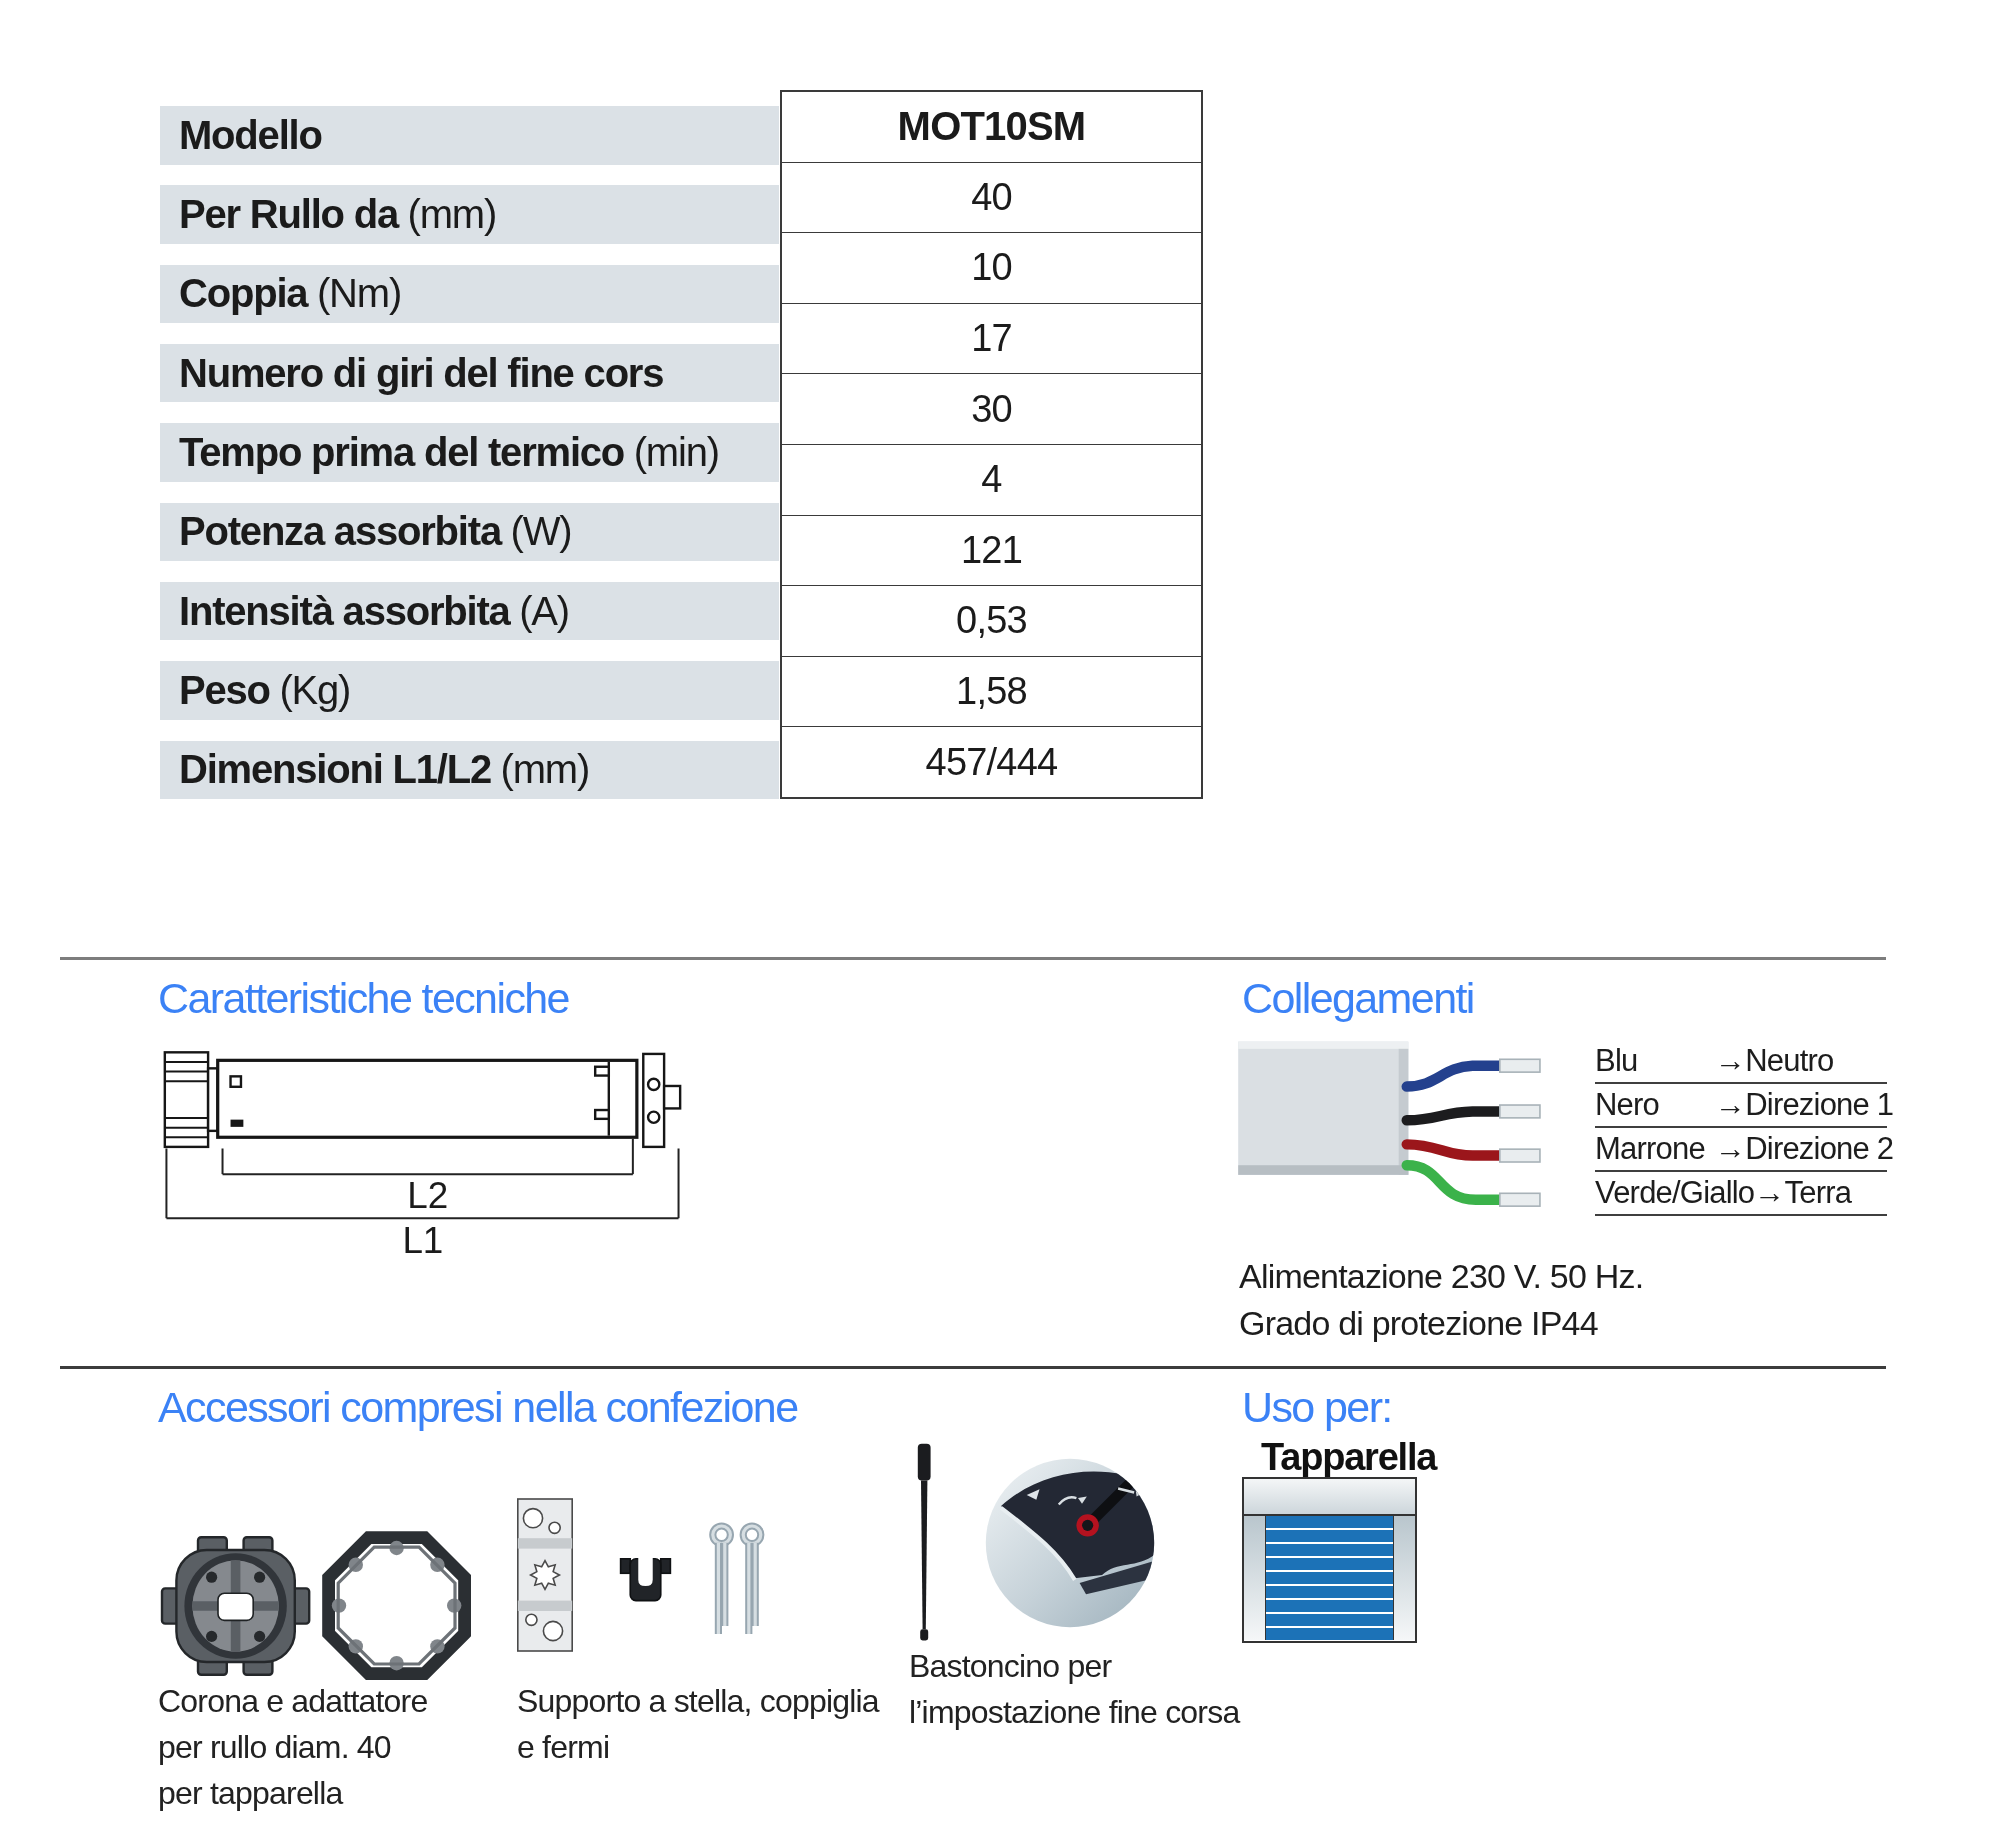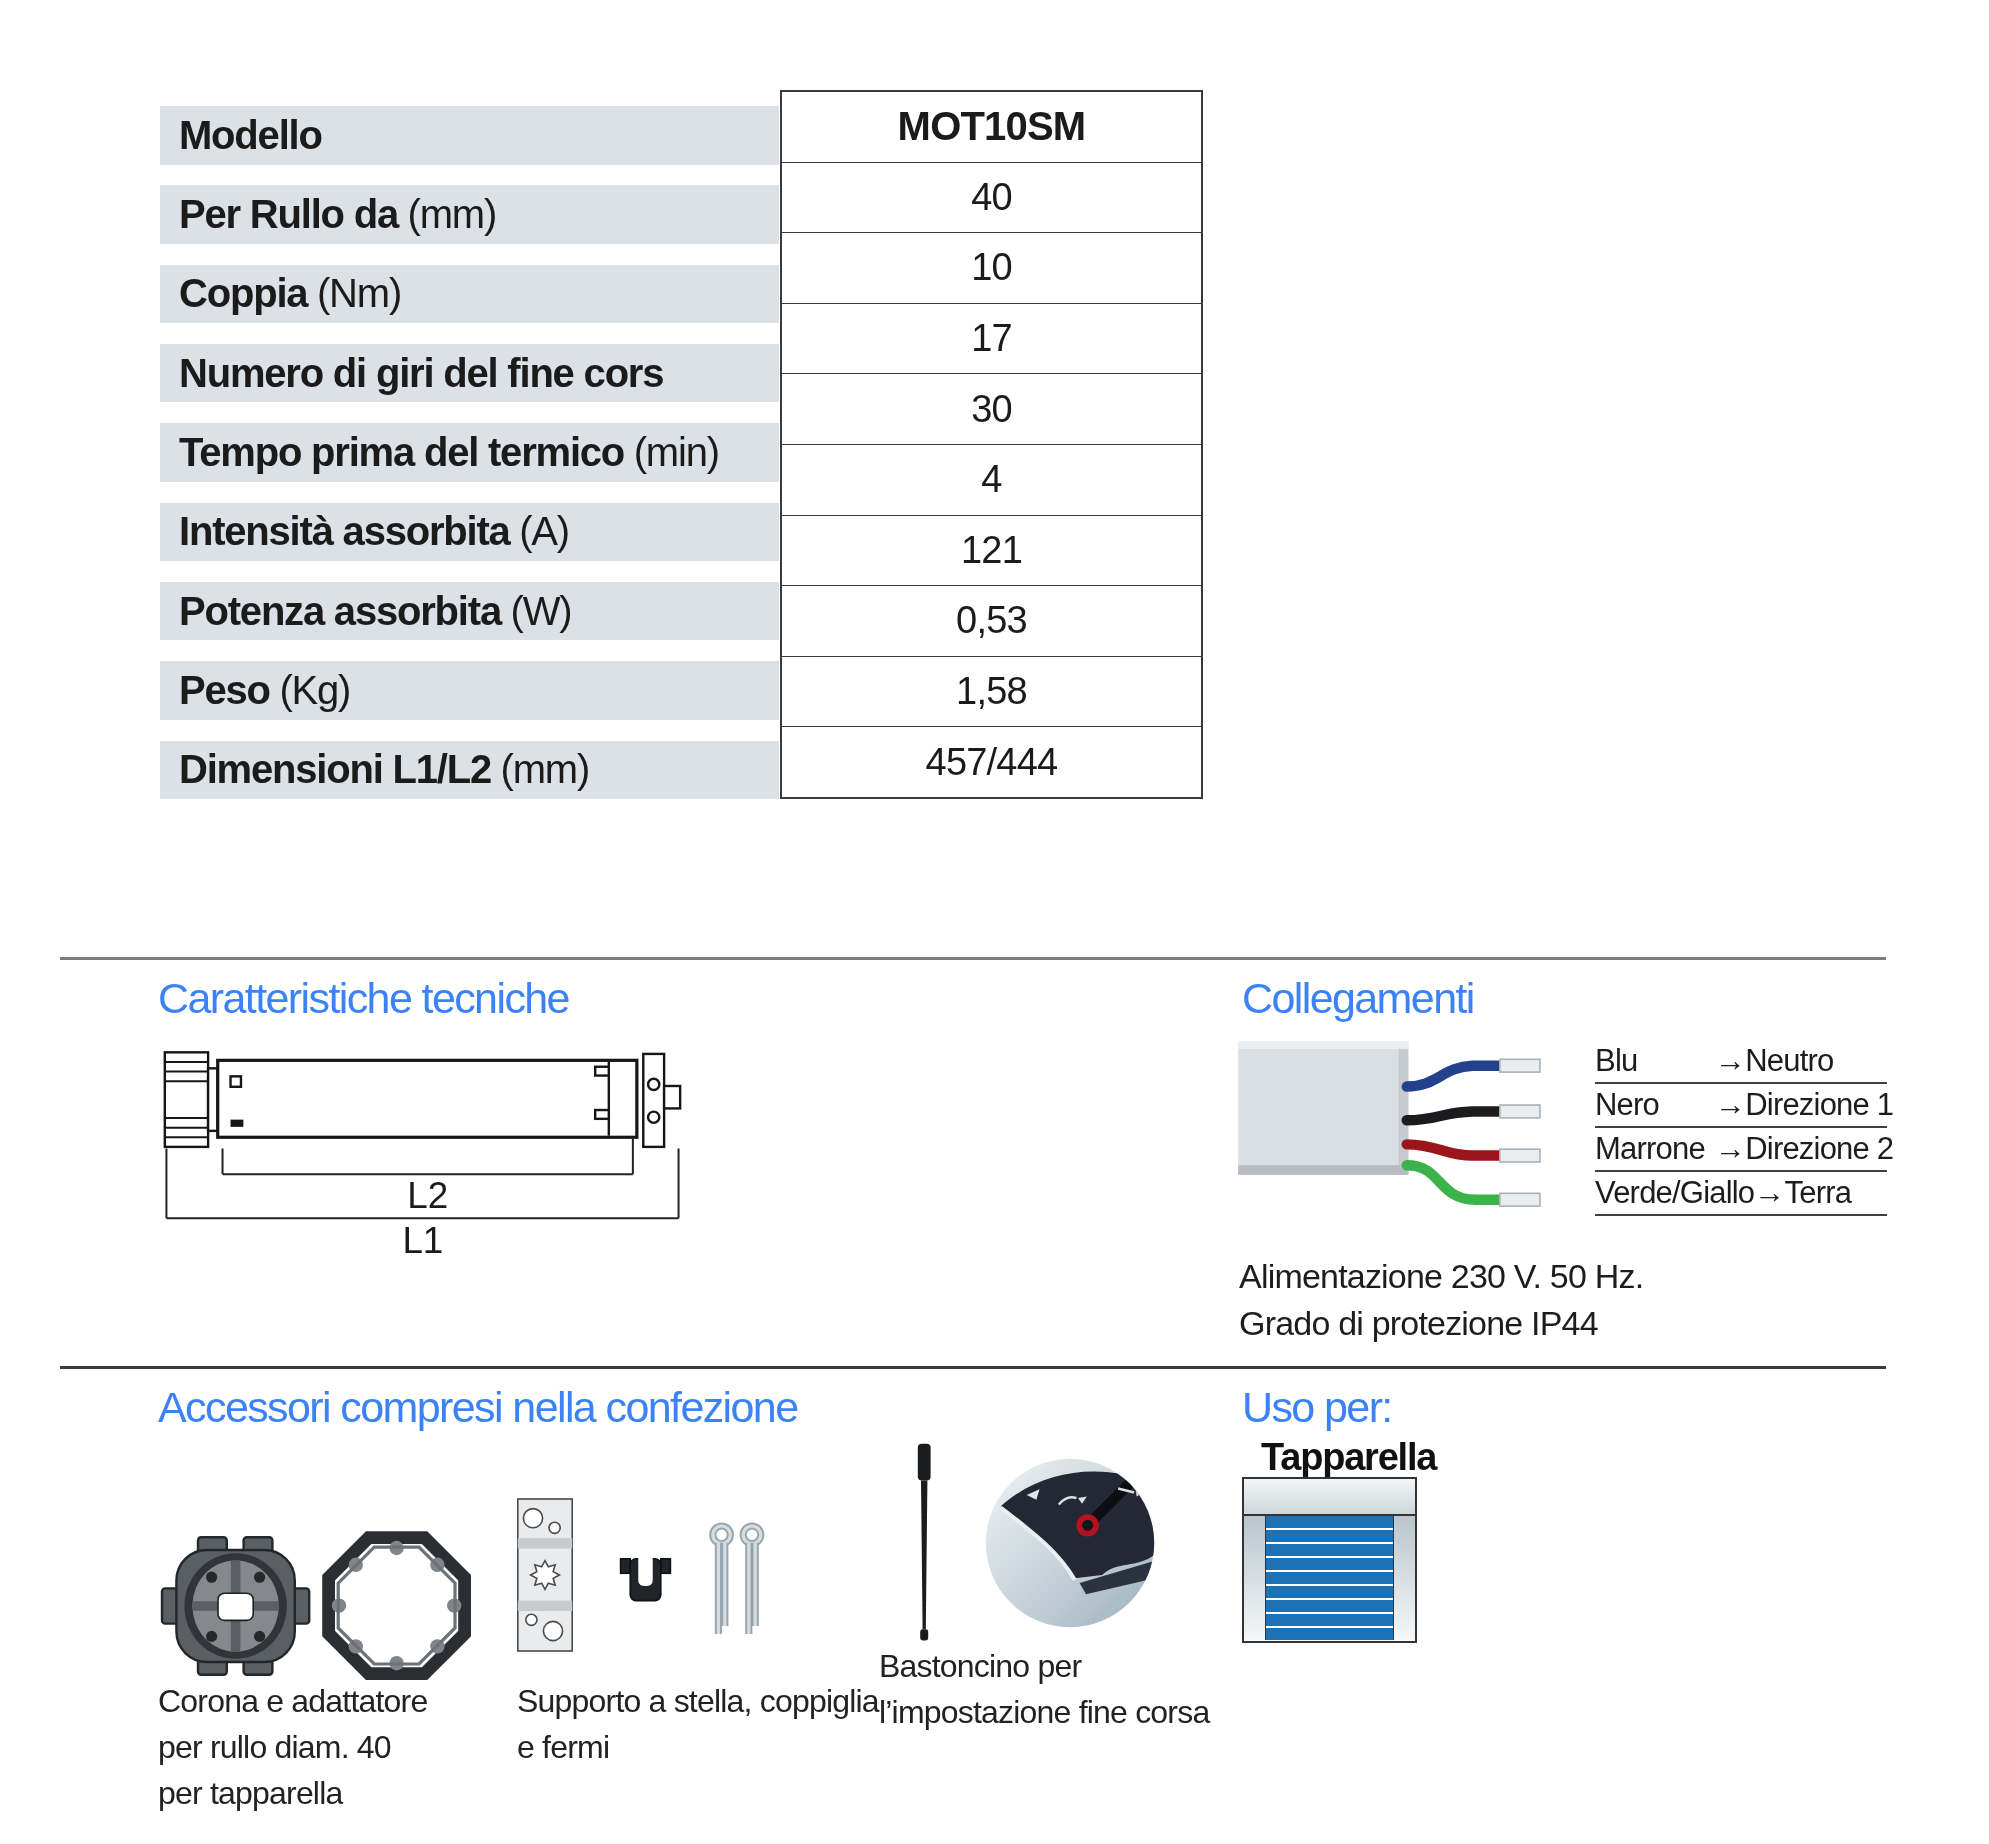--- a/index.html
+++ b/index.html
@@ -34,21 +34,21 @@
   .wire-row{left:1595px;width:292px;height:38px;border-bottom:2.4px solid #3f3f3f;
             display:flex;align-items:flex-end;padding-bottom:3.2px;box-sizing:border-box;
             font-size:31px;letter-spacing:-0.8px;color:#1d1d1d;white-space:nowrap;}
   .wire-row .wname{min-width:120px;display:inline-block;}
   .notes{left:1239px;top:1253px;font-size:34px;line-height:47px;color:#1d1d1d;letter-spacing:-0.8px;}
 
   
   .caption{font-size:32px;line-height:46px;color:#222;letter-spacing:-0.8px;white-space:nowrap;}
   .cap1{left:158px;top:1678px;}
   .cap2{left:517px;top:1678px;}
-  .cap3{left:879px;top:1643px;}
+  .cap3{left:909px;top:1643px;}
 
   
   .shutter{left:1242px;top:1477px;width:175px;height:166px;border:2.4px solid #333;box-sizing:border-box;background:#fff;}
   .shutter-top{height:35px;border-bottom:2.4px solid #333;
                background:linear-gradient(to bottom,#f4f6f7,#cdd6db);}
   .shutter-body{display:flex;height:124px;}
   .rail{width:21px;background:linear-gradient(to bottom,#b9c6cd,#f5f7f8);}
   .rail.left{border-right:1.6px solid #333;}
   .rail.right{border-left:1.6px solid #333;}
   .slats{flex:1;background:repeating-linear-gradient(to bottom,#1c72b7 0px,#1c72b7 11.6px,#ffffff 11.6px,#ffffff 14px);}
@@ -71,26 +71,26 @@
     </div>
   <div class="label-cell">
       <span class="lbl">Numero di giri del fine cors</span>
       <span class="unit"></span>
     </div>
   <div class="label-cell">
       <span class="lbl">Tempo prima del termico</span>
       <span class="unit">(min)</span>
     </div>
   <div class="label-cell">
+      <span class="lbl">Potenza assorbita</span>
+      <span class="unit">(W)</span>
+    </div>
+  <div class="label-cell">
       <span class="lbl">Intensità assorbita</span>
       <span class="unit">(A)</span>
-    </div>
-  <div class="label-cell">
-      <span class="lbl">Potenza assorbita</span>
-      <span class="unit">(W)</span>
     </div>
   <div class="label-cell">
       <span class="lbl">Peso</span>
       <span class="unit">(Kg)</span>
     </div>
   <div class="label-cell">
       <span class="lbl">Dimensioni L1/L2</span>
       <span class="unit">(mm)</span>
     </div>
 </div>

